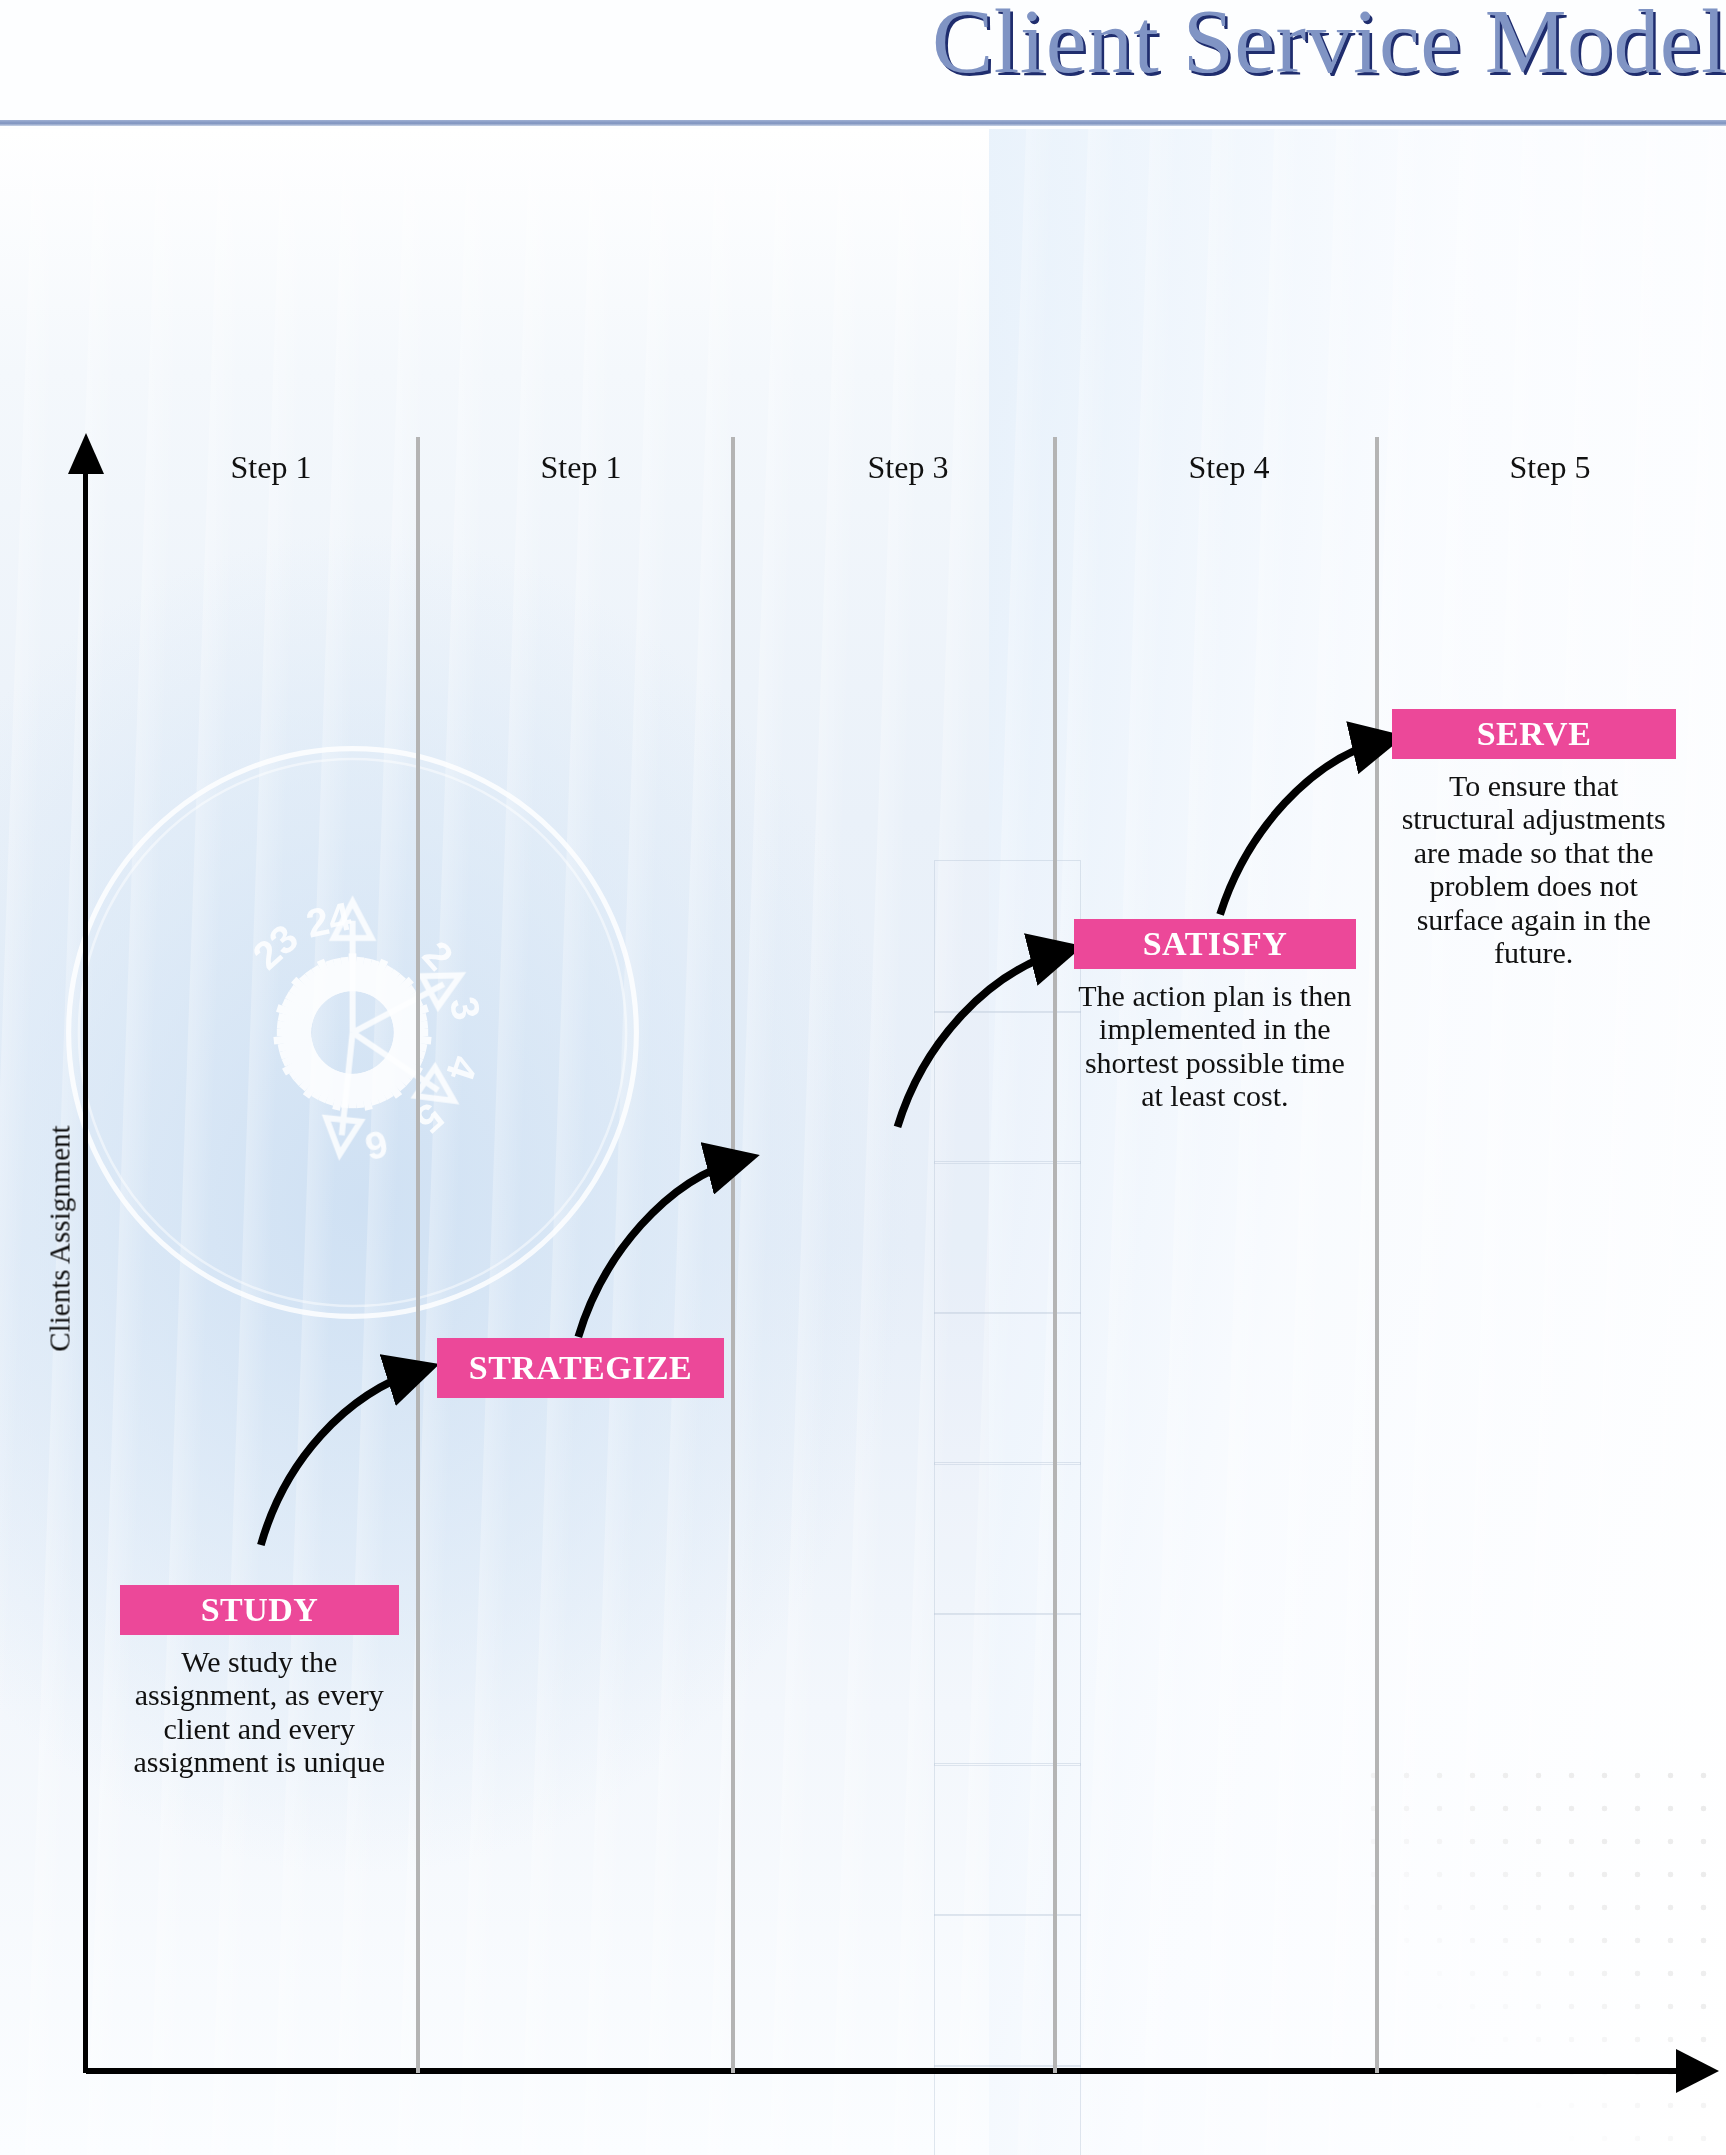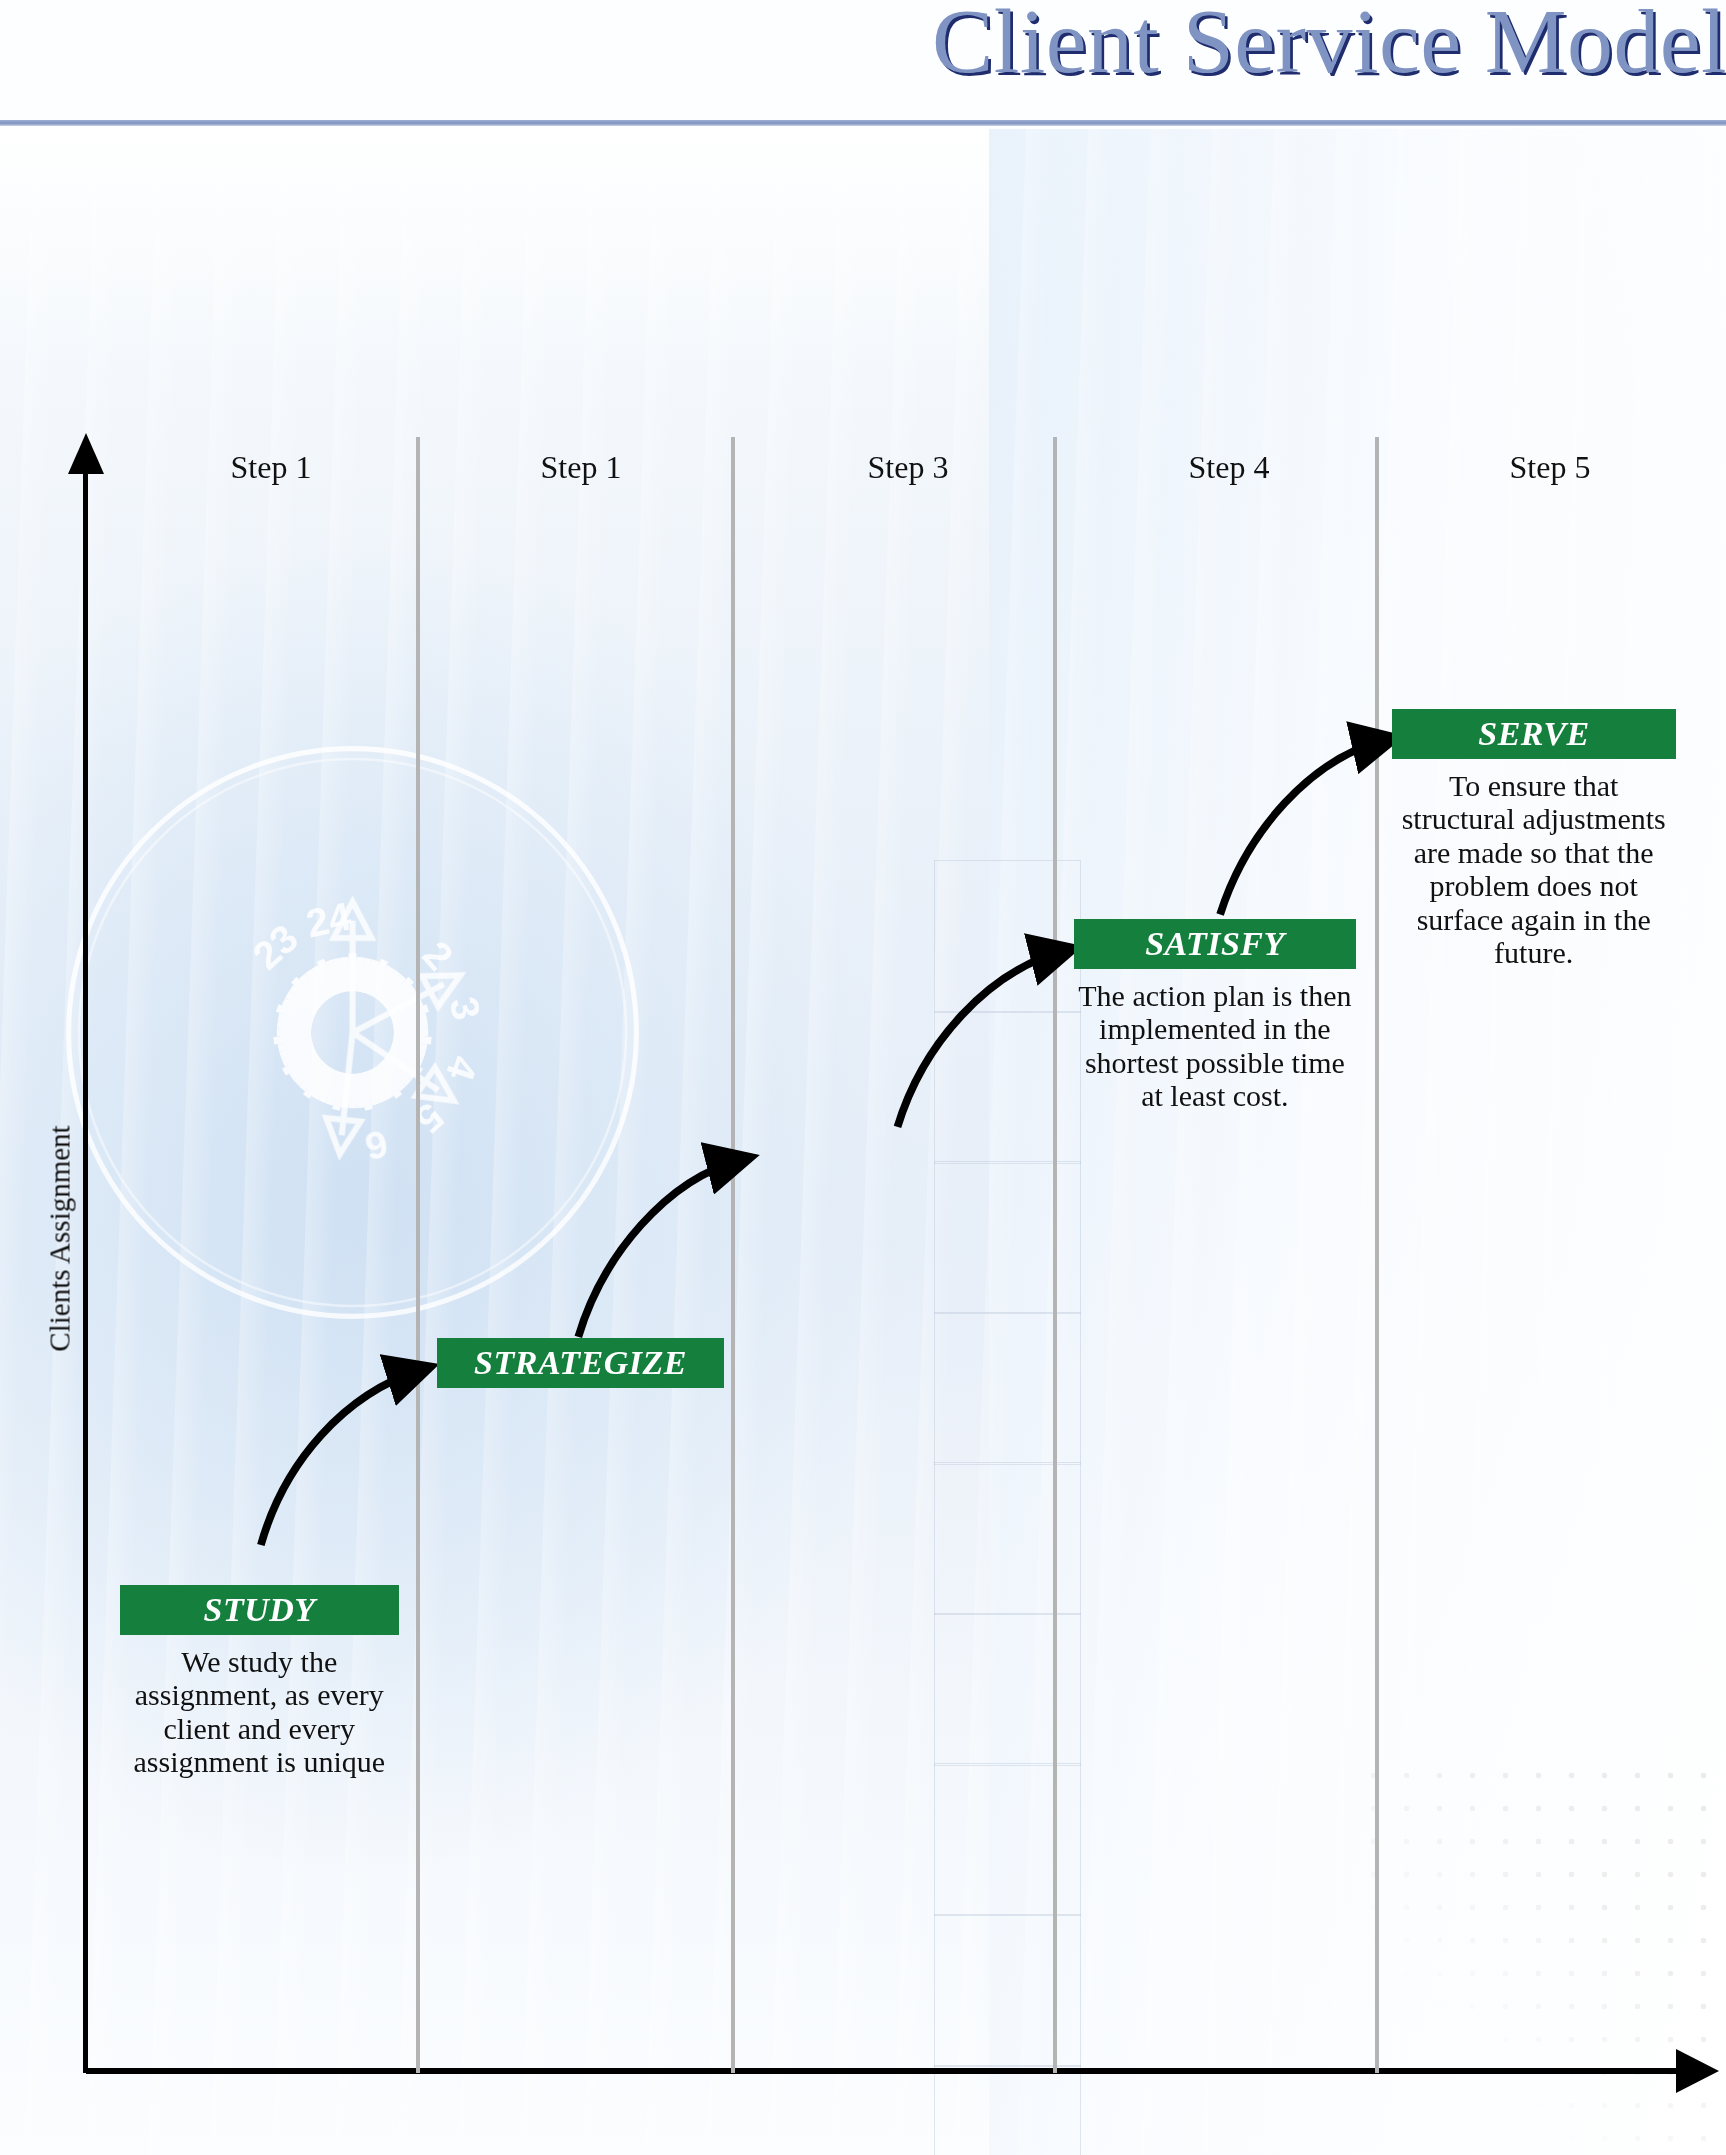--- a/index.html
+++ b/index.html
@@ -95,23 +95,23 @@
   
   .divider{position:absolute;top:437px;width:4.3px;height:1636px;background:#b4b4b4;}
   .step-label{
     position:absolute;top:449px;width:258px;text-align:center;
     font-size:32px;color:#111;white-space:nowrap;
   }
 
   
   .stage-box{position:absolute;}
   .stage-head{
-    background:#15803d;color:#fff;
+    background:#ec4899;color:#fff;
     font-weight:bold;letter-spacing:0.5px;
-    display:flex;align-items:center;justify-content:center;font-style:italic;
+    display:flex;align-items:center;justify-content:center;
   }
   .stage-body{
     text-align:center;color:#111;
     font-size:30px;line-height:1.115;
     padding-top:10px;
   }
 
   .arrow-layer{position:absolute;left:0;top:0;width:1727px;height:2155px;pointer-events:none;}
 </style>
 </head>
@@ -271,21 +271,21 @@
       <path d="M1418,1063 C1448,968 1524,880 1612,860"></path>
     </g>
   </svg>
 
   <div class="stage-box" style="left:120px;top:1544px;width:279px;">
     <div class="stage-head" style="height:50px;font-size:34px;margin-top:41px;">STUDY</div>
     <div class="stage-body" style="width:258px;margin-left:10.3px;">We study the assignment, as every client and every assignment is unique</div>
   </div>
 
   <div class="stage-box" style="left:437px;top:1338px;width:287px;">
-    <div class="stage-head" style="height:50px;font-size:34px;">STRATEGIZE</div>
+    <div class="stage-head" style="height:60px;font-size:34px;">STRATEGIZE</div>
   </div>
 
 
   <div class="stage-box" style="left:1074px;top:919px;width:282px;">
     <div class="stage-head" style="height:50px;font-size:34px;">SATISFY</div>
     <div class="stage-body" style="width:275px;margin-left:3.4px;">The action plan is then implemented in the shortest possible time at least cost.</div>
   </div>
 
   <div class="stage-box" style="left:1392px;top:709px;width:284px;">
     <div class="stage-head" style="height:50px;font-size:34px;">SERVE</div>

